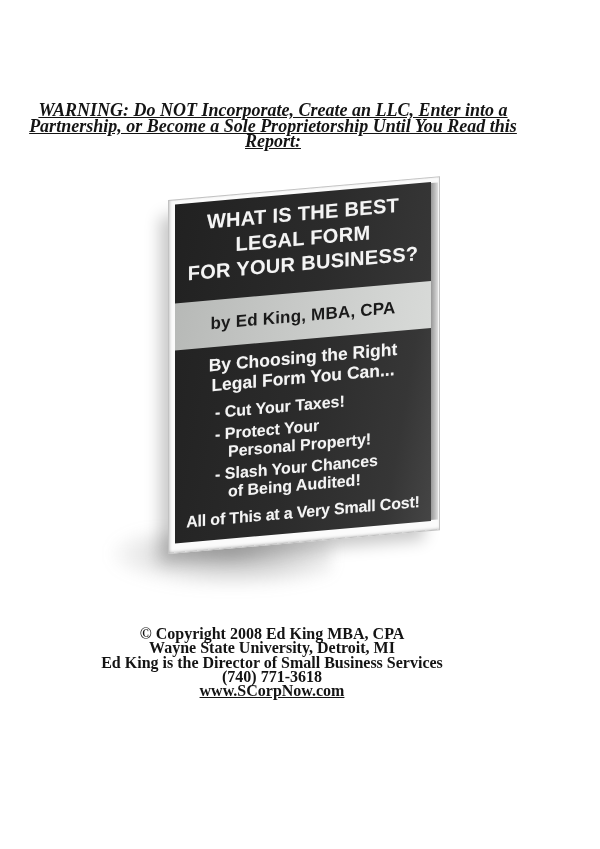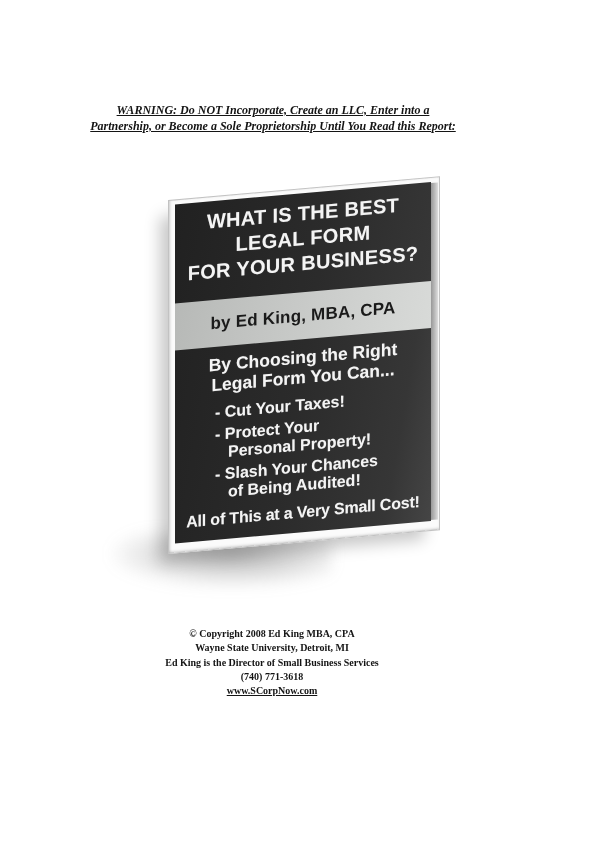--- a/index.html
+++ b/index.html
@@ -21,21 +21,21 @@
   .warning {
     position: absolute;
     top: 103px;
     left: 0;
     right: 0;
     padding-right: 54px; 
     text-align: center;
     font-family: "Liberation Serif", serif;
     font-weight: bold;
     font-style: italic;
-    font-size: 12px;
+    font-size: 18px;
     line-height: 15.5px;
     color: #141414;
   }
   .warning .wline {
     display: block;
     text-decoration: underline;
   }
 
   
   .book-shadow {
@@ -146,21 +146,21 @@
   
   .footer {
     position: absolute;
     top: 627px;
     left: 0;
     right: 0;
     padding-right: 56px;
     text-align: center;
     font-family: "Liberation Serif", serif;
     font-weight: bold;
-    font-size: 10px;
+    font-size: 16px;
     line-height: 14.3px;
     color: #141414;
   }
   .footer .site {
     display: inline-block;
     text-decoration: underline;
     color: #141414;
     cursor: pointer;
     text-align: right;
   }

